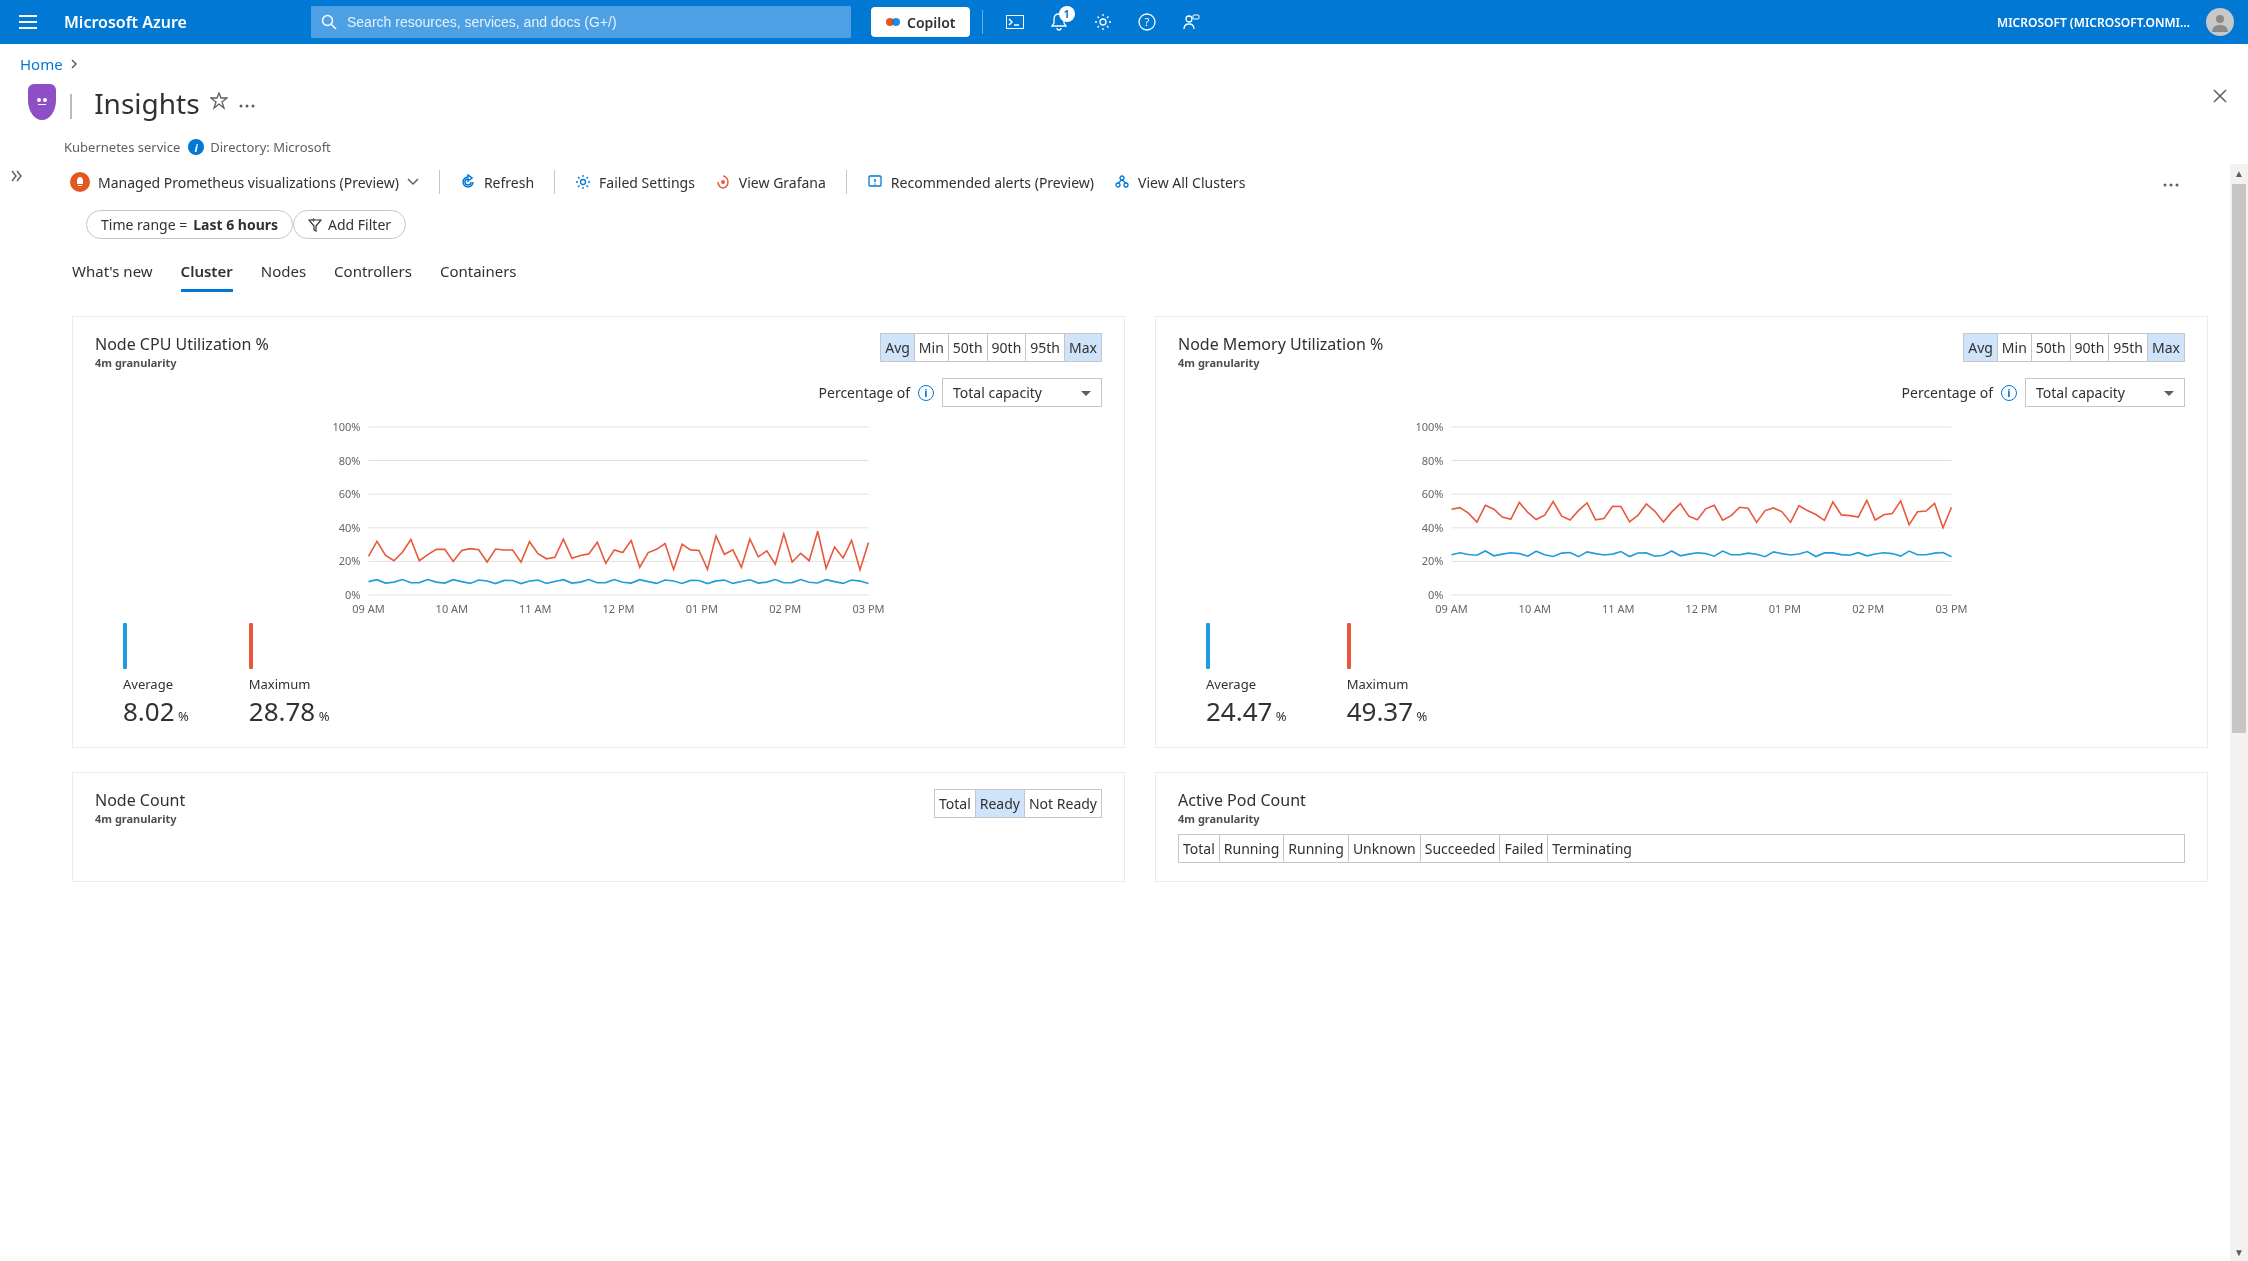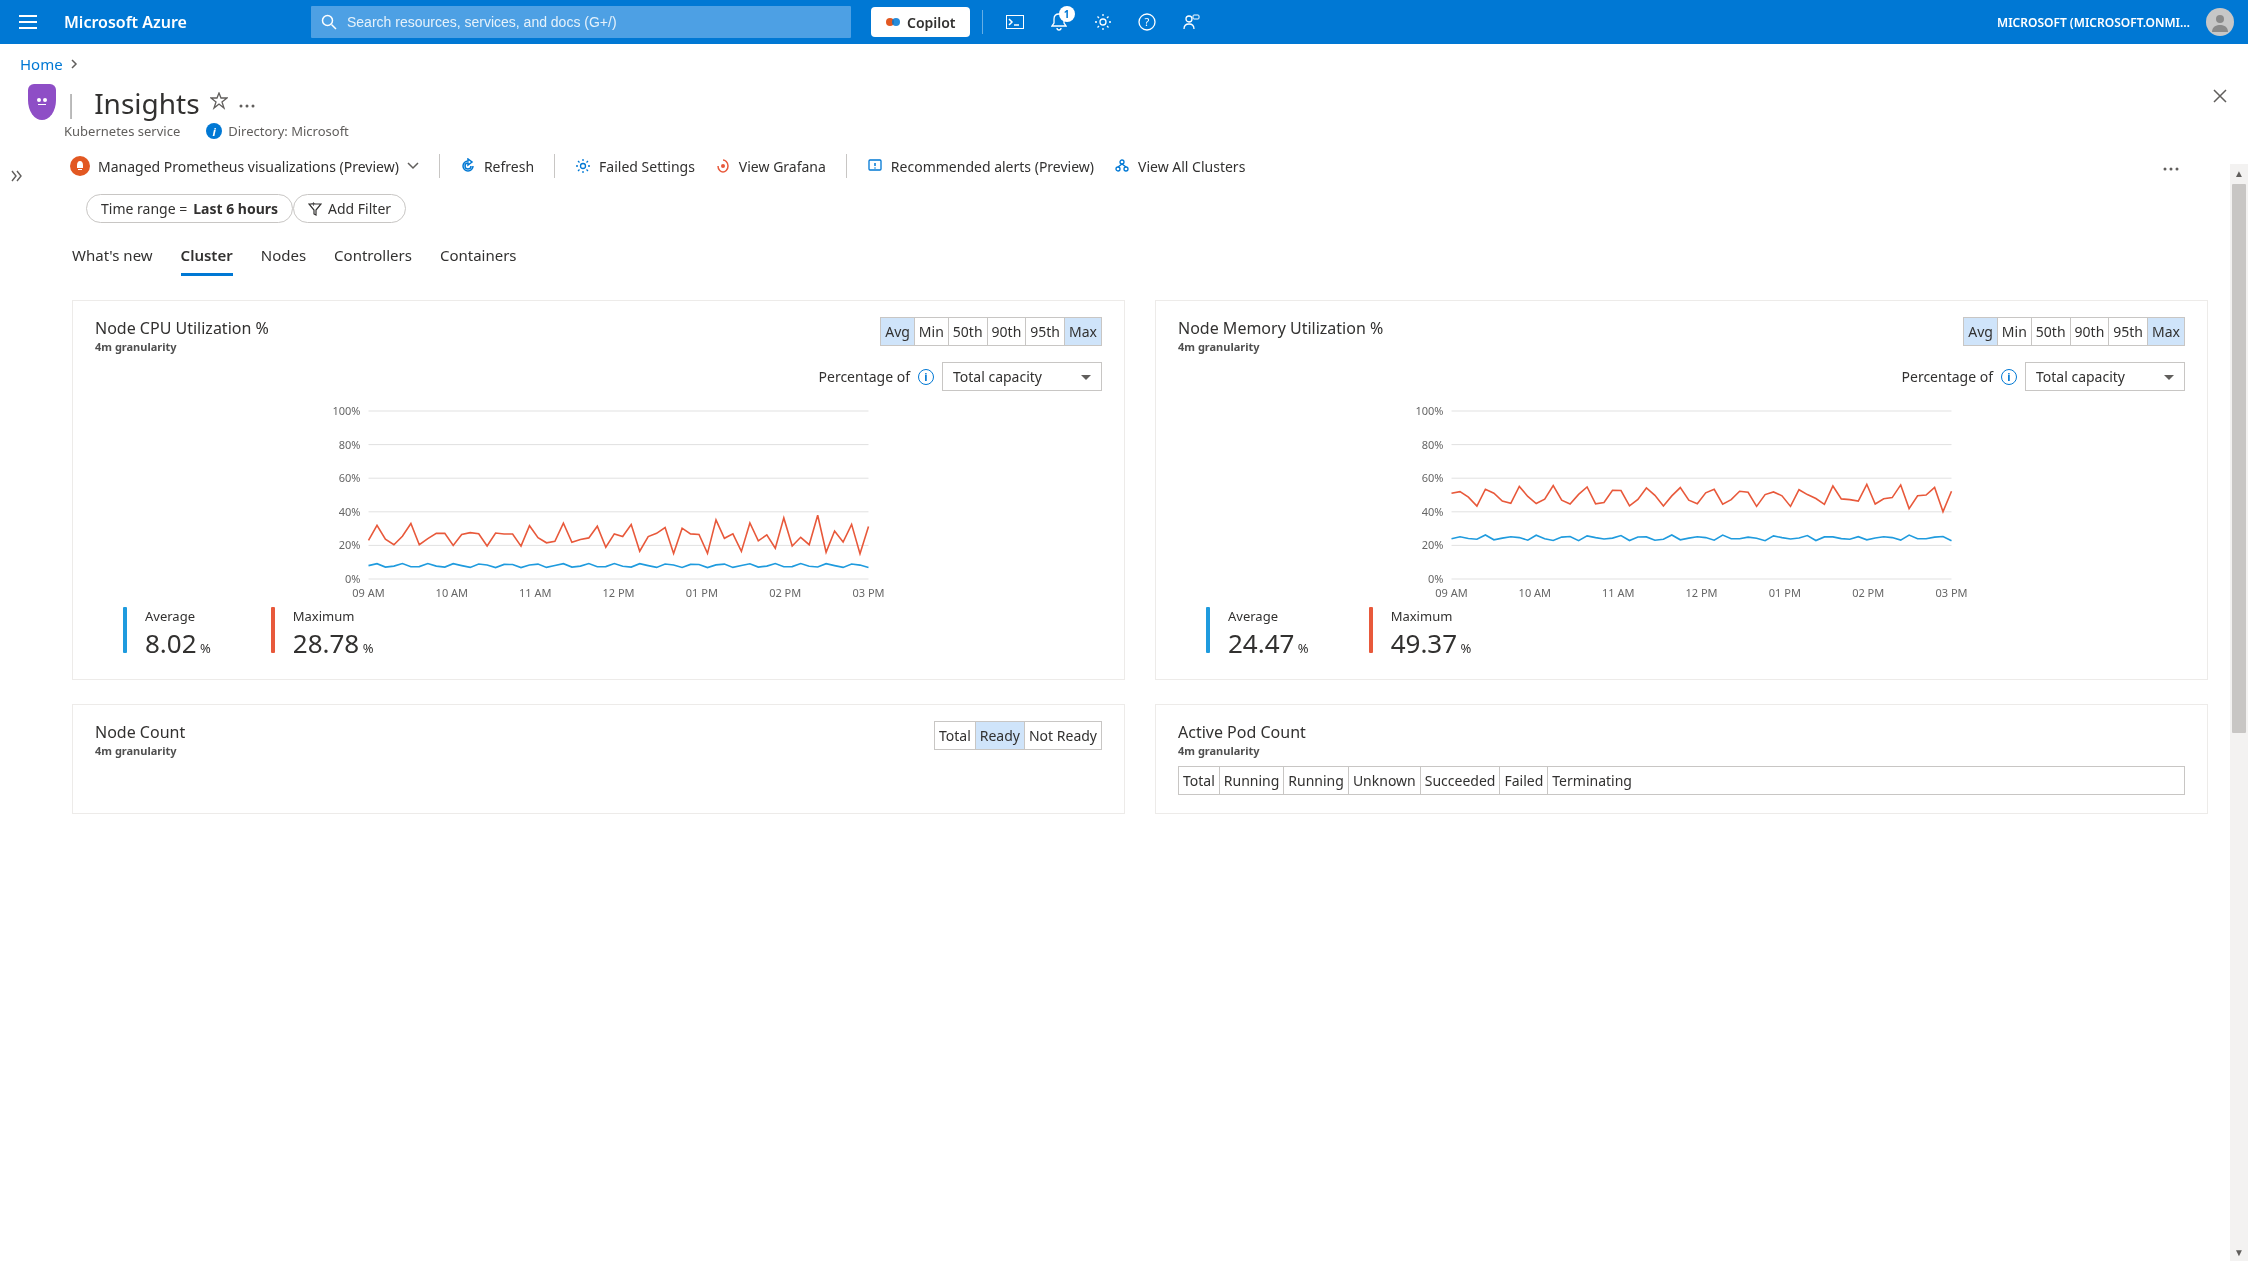--- a/index.html
+++ b/index.html
@@ -135,21 +135,21 @@
     display:flex;align-items:center;justify-content:center;
   }
   .insights-icon::before, .insights-icon::after{
     content:""; position:absolute;
   }
   .title-col { flex: 1; }
   .title-sep { font-size: 26px; color: #999; margin-right: 6px; font-weight: 300;}
   .page-title-line { display:flex; align-items:center; gap:10px;}
   .page-title { font-size: 28px; font-weight: 400; }
   .star-btn, .more-btn { cursor: pointer; color:#605e5c;}
-  .subtitle-line { display:flex; align-items:flex-start; gap:26px; margin-top:0; color: var(--text-secondary); font-size:13px;}
+  .subtitle-line { display:flex; align-items:flex-start; gap:8px; margin-top:16px; color: var(--text-secondary); font-size:13px;}
   .dir-chip { display:flex; align-items:center; gap:6px;}
   .info-i {
     width:16px;height:16px;border-radius:50%;background:#0078d4;color:#fff;
     display:flex;align-items:center;justify-content:center;font-size:11px;font-weight:700;font-style:italic;
   }
   .close-x {
     position: absolute;
     top: 8px; right: 20px;
     cursor: pointer;
     color:#605e5c;
@@ -275,21 +275,21 @@
   .select-box::after{
     content:"";
     position:absolute; right:10px; top:50%;
     border:5px solid transparent; border-top-color:#605e5c;
     transform:translateY(-2px);
   }
 
   .chart-body { margin-top:12px; }
   .chart-body svg { width:100%; height:200px; display:block;}
   .chart-legend { display:flex; gap:60px; margin-top:4px; padding-left:28px;}
-  .legend-item{ display:flex; gap:18px; align-items:flex-start;}
+  .legend-item{ display:flex; gap:6px; align-items:flex-start;flex-direction:column;}
   .legend-bar{ width:4px; height:46px; border-radius:1px;}
   .legend-name{ font-size:13px; color:#323130;}
   .legend-val{ font-size:26px; font-weight:400; }
   .legend-val .unit{ font-size:13px;}
 
   
   .fake-scrollbar {
     position:fixed;
     right:0; top:164px; bottom:0;
     width:18px;

